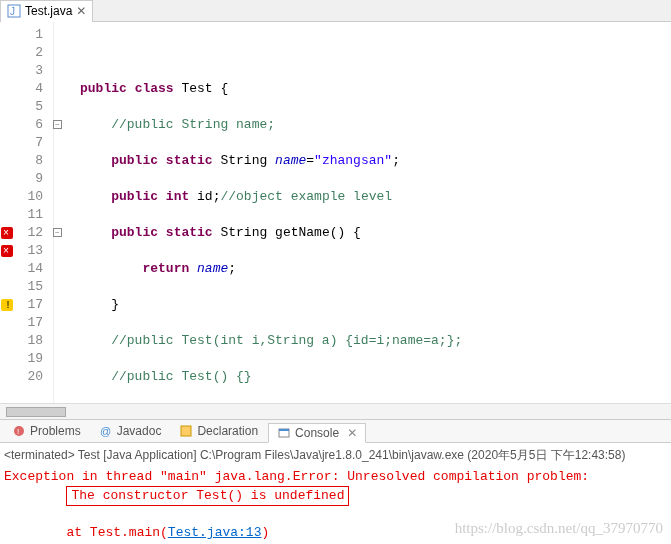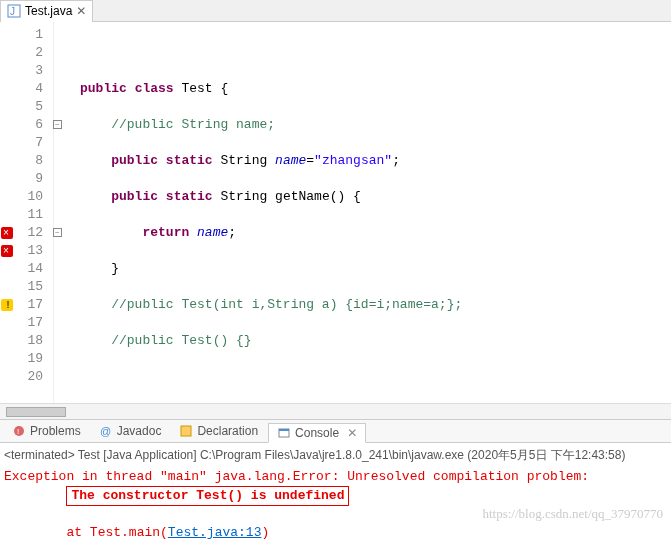--- a/index.html
+++ b/index.html
@@ -24,23 +24,23 @@
 .hscroll { height: 16px; border-top: 1px solid #ddd; background: #f4f4f4; display:flex; align-items:center;}
 .hscroll .thumb { height:10px; background:#cfcfcf; border:1px solid #aaa; margin-left:6px;}
 .bottom-tabs { display:flex; align-items:center; border-top:1px solid #ccc; border-bottom:1px solid #ccc; height:24px; background:#f7f7f7; gap:2px; padding-left:4px;}
 .btab { display:inline-flex; align-items:center; gap:4px; padding:2px 8px; color:#555; cursor:pointer;}
 .btab.active { background:#fff; border:1px solid #ccc; border-bottom:1px solid #fff; position:relative; top:2px;}
 .btab .ic { width:14px; height:14px; display:inline-flex; align-items:center; justify-content:center;}
 .console { padding: 2px 4px; font-size:12px; }
 .console .hdr { color:#555; font-family: Tahoma, sans-serif; font-size:12px; padding:2px 0 4px 0;}
 .console pre { font-family: Consolas, "Courier New", monospace; font-size:13px; line-height:18px; white-space:pre; }
 .red { color:#e60000; }
-.redbox { border:1px solid #e60000; padding:0 4px; display:inline-block;font-weight:bold;}
+.redbox { border:1px solid #e60000; padding:0 4px; display:inline-block;}
 .link { color:#0066cc; text-decoration:underline; cursor:pointer;}
-.watermark { position:absolute; right:8px; bottom:22px; color:#ccc; font-size:13px; font-family:Tahoma; pointer-events:none;}
+.watermark { position:absolute; right:8px; bottom:7px; color:#ccc; font-size:15px; font-family:Tahoma; pointer-events:none;}
 .errmk { width:12px;height:12px;background:#d00;border-radius:2px;display:inline-block;position:relative;}
 .errmk::after{content:"×";color:#fff;font-size:10px;position:absolute;left:2px;top:-2px;}
 .warnmk { width:12px;height:12px;background:#fc0;border-radius:2px;display:inline-block;position:relative;}
 .warnmk::after{content:"!";color:#000;font-size:10px;position:absolute;left:4px;top:-2px;}
 </style>
 </head>
 <body>
 
 <div class="tabbar">
   <div class="tab">
@@ -104,20 +104,21 @@
     <div class="ln">17</div>
     <div class="ln">18</div>
     <div class="ln">19</div>
     <div class="ln">20</div>
   </div>
   <div class="code">
 <div class="row"></div>
 <div class="row"><span class="kw">public</span> <span class="kw">class</span> <span class="plain">Test</span><span class="plain"> {</span></div>
 <div class="row">    <span class="cm">//public String name;</span></div>
 <div class="row">    <span class="kw">public static</span> <span class="plain">String</span> <span class="fld">name</span><span class="plain">=</span><span class="str">"zhangsan"</span><span class="plain">;</span></div>
+<div class="row">    <span class="kw">public int</span> <span class="plain">id</span><span class="plain">;</span><span class="cm">//object example level</span></div>
 <div class="row">    <span class="kw">public static</span> <span class="plain">String</span> <span class="plain">getName() {</span></div>
 <div class="row">        <span class="kw">return</span> <span class="fld">name</span><span class="plain">;</span></div>
 <div class="row">    <span class="plain">}</span></div>
 <div class="row">    <span class="cm">//public Test(int i,String a) {id=i;name=a;};</span></div>
 <div class="row">    <span class="cm">//public Test() {}</span></div>
 <div class="row">     </div>
 
 
 
 

